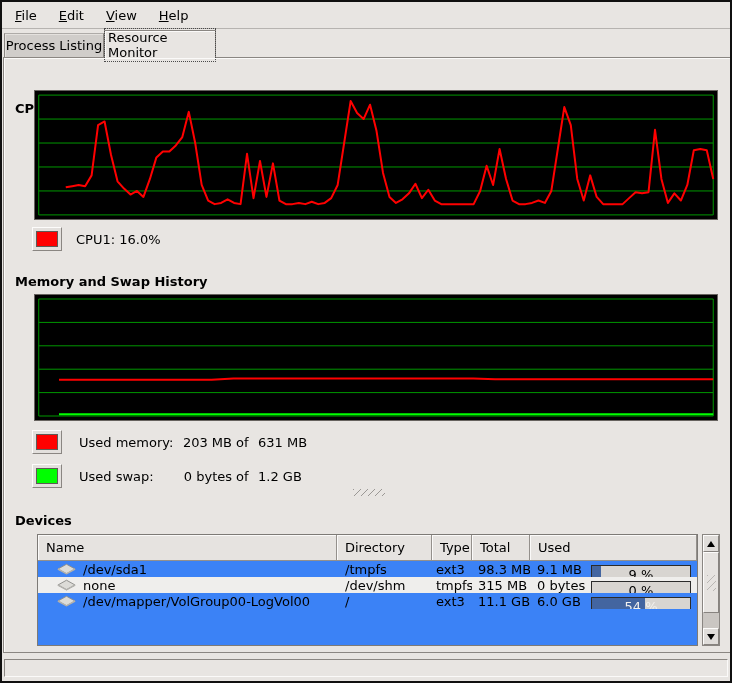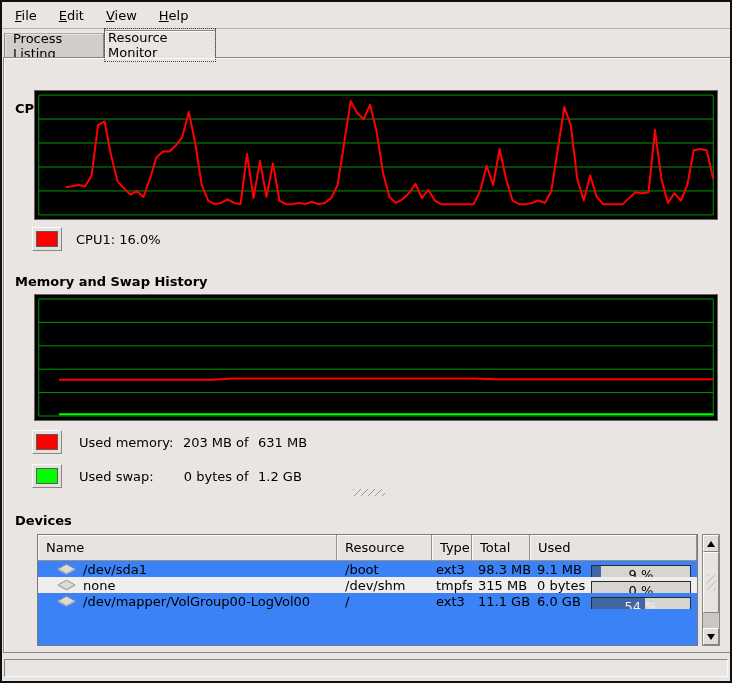--- a/index.html
+++ b/index.html
@@ -10,21 +10,21 @@
   }
   
   .menubar{position:absolute;left:0;top:0;width:728px;height:27px;
     border-bottom:1px solid #b6b3b0;display:flex;align-items:center;padding-left:2px;box-sizing:border-box;}
   .menu-item{padding:4px 11px;cursor:default;}
   .menu-item u{text-decoration:underline;}
   
   .tab{position:absolute;box-sizing:border-box;cursor:default;
     border:1px solid #8a8682;border-bottom:none;display:flex;align-items:center;justify-content:center;}
   .tab-inactive{left:2px;top:31px;width:100px;height:24px;background:#d0cdca;
-    border-top-color:#aeaba8;box-shadow:inset 1px 1px 0 #e4e1de;padding-left:8px;}
+    border-top-color:#aeaba8;box-shadow:inset 1px 1px 0 #e4e1de;}
   .tab-active{left:102px;top:28px;width:112px;height:28px;background:#e8e5e2;z-index:3;
     box-shadow:inset 1px 1px 0 #fbfaf9;}
   .tab-active .focus{outline:1px dotted #4a4a4a;padding:1px 3px;}
   
   .page{position:absolute;left:1px;top:55px;width:728px;height:596px;box-sizing:border-box;
     background:#e8e5e2;border:1px solid #8a8682;border-top-color:#8a8682;
     box-shadow:inset 1px 1px 0 #fbfaf9;}
   .section-title{position:absolute;font-weight:bold;}
   
   .graph{position:absolute;background:#000;border:1px solid #67635f;box-sizing:border-box;}
@@ -148,35 +148,35 @@
     <div class="legend-text" style="left:232px;top:411px;">of</div>
     <div class="legend-text" style="left:254px;top:411px;">1.2 GB</div>
 
     <div class="pane-grip" style="left:349px;top:431px;"></div>
 
     <div class="section-title" style="left:11px;top:455px;">Devices</div>
 
     <div class="table">
       <div class="trow thead">
         <div class="hcell">Name</div>
-        <div class="hcell">Resource</div>
+        <div class="hcell">Directory</div>
         <div class="hcell">Type</div>
         <div class="hcell">Total</div>
         <div class="hcell">Used</div>
       </div>
 
       <div class="trow tbody-row">
         <div class="cell cell-name">
           <svg class="disk-icon" viewBox="0 0 22 14">
             <path d="M2 7 L11 2 L20 7 L11 12 Z" fill="#dddcd8" stroke="#8e8e8a" stroke-width="1"></path>
             <path d="M2 7 L11 12 L20 7" fill="none" stroke="#b3b2ae" stroke-width="1.5"></path>
           </svg>
           <span>/dev/sda1</span>
         </div>
-        <div class="cell cell-dir">/boot</div>
+        <div class="cell cell-dir">/tmpfs</div>
         <div class="cell cell-type">ext3</div>
         <div class="cell cell-total">98.3 MB</div>
         <div class="cell cell-used">
           <span>9.1 MB</span>
           <div class="pbar">
             <div class="fill" style="width: 9%;"></div>
             <div class="plabel">9 %</div>
           </div>
         </div>
       </div>

